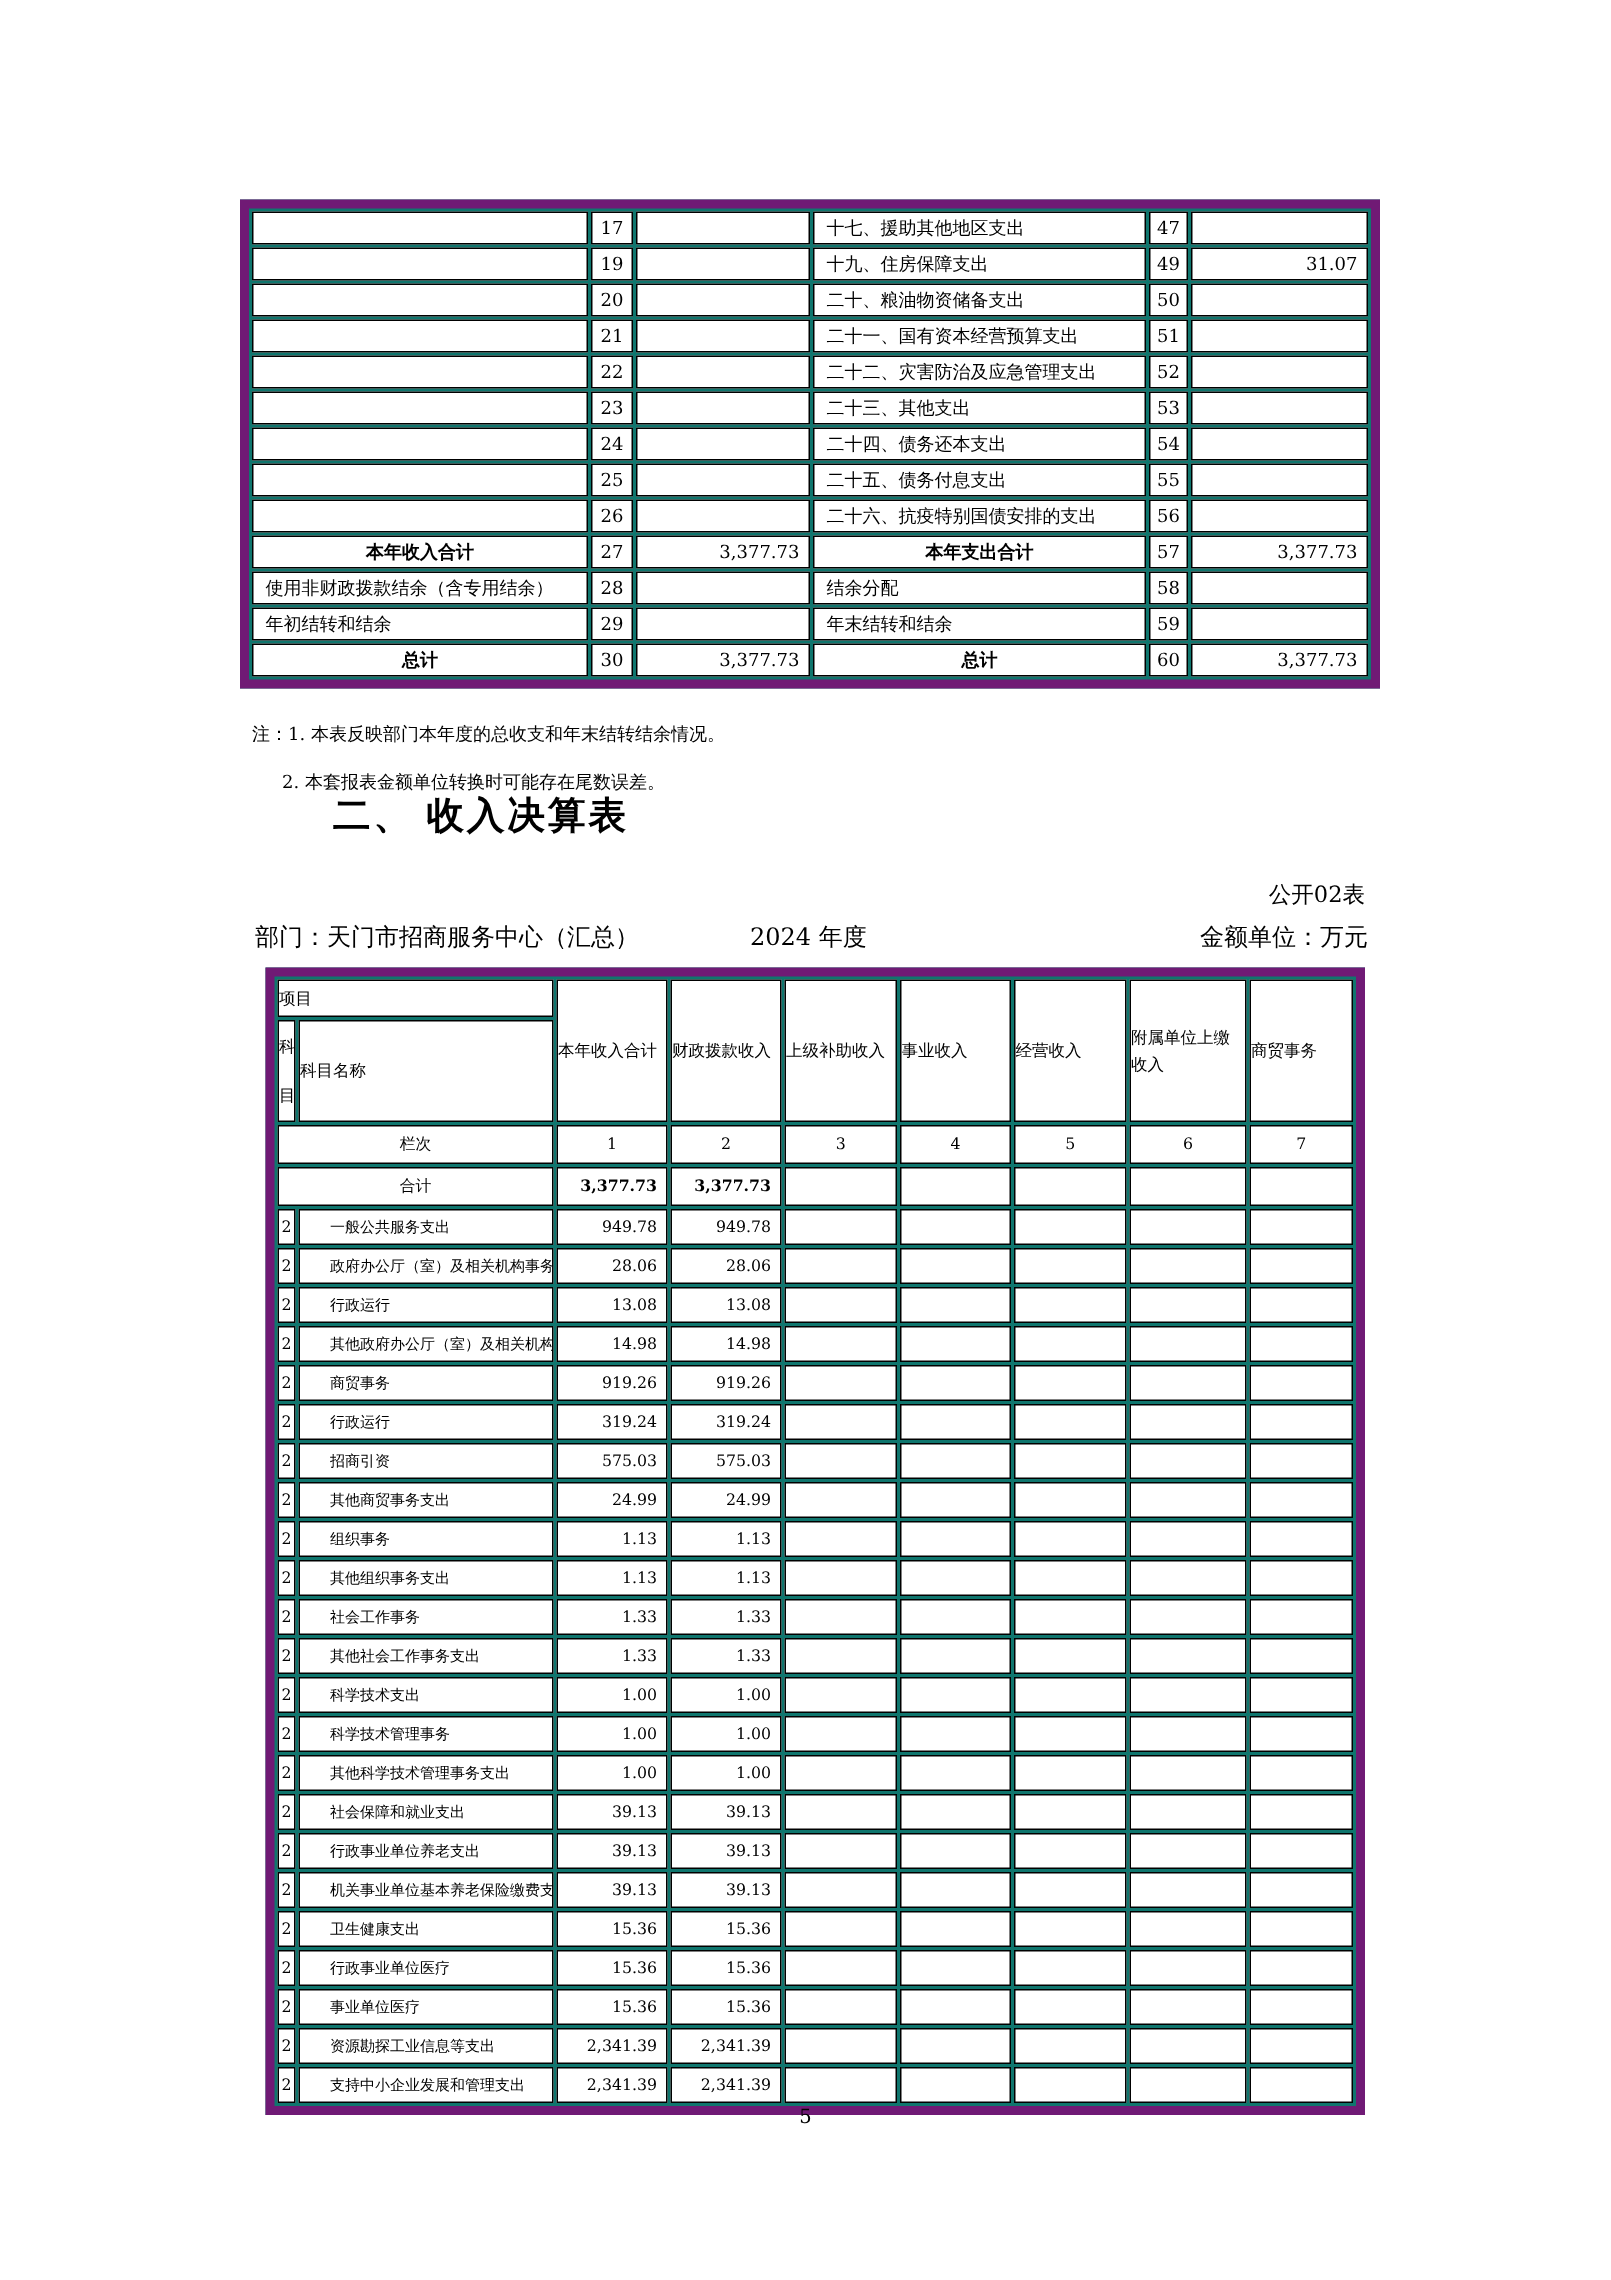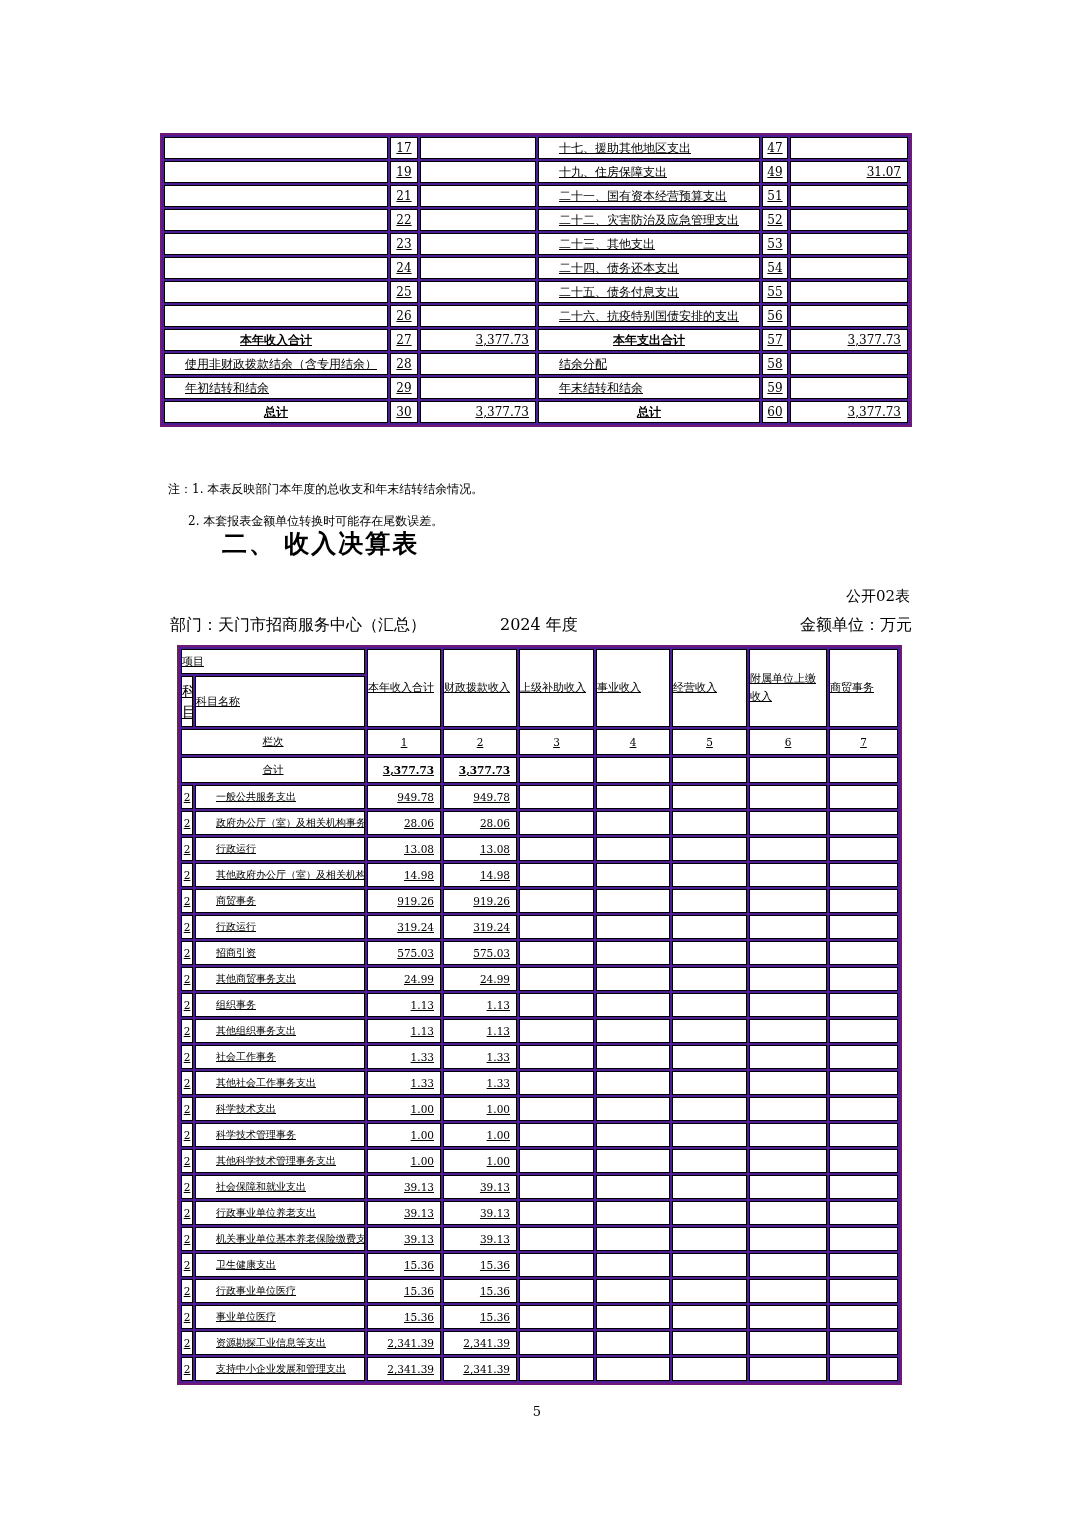--- a/index.html
+++ b/index.html
@@ -2,26 +2,26 @@
 <html><head>
 <meta charset="utf-8">
 <style>
   html,body{margin:0;padding:0}
   body{
     width:1074px;height:1520px;position:relative;background:#ffffff;color:#000;
     font-family:"DejaVu Serif","Liberation Serif",serif;
   }
   table{
     border-collapse:separate;border-spacing:2px;table-layout:fixed;
-    position:absolute;background:#4c1d95;border:2px solid #701a75;text-decoration:underline;
+    position:absolute;background:#0f766e;border:6px solid #701a75;
   }
   td{border:1px solid #000;background:#fff;overflow:hidden;white-space:nowrap;
      vertical-align:middle;font-size:12px;padding:0}
   .ctr{text-align:center}
-  .lbl{text-align:left;padding-left:20px}
+  .lbl{text-align:left;padding-left:8px}
   .num{text-align:right;padding-right:6px}
   .bold{font-weight:bold}
 
   
   #t1{left:160px;top:133px;width:750px}
   #t1 td{height:20px}
 
   
   .note{position:absolute;font-size:12px;white-space:nowrap}
   #note1{left:168px;top:481px}
@@ -38,21 +38,21 @@
   #meta-year{left:500px}
   #meta-unit{right:162px}
 
   
   #t2{left:177px;top:645px;width:723px}
   #t2 td{font-size:10.5px;height:22px}
   #t2 .hc{white-space:normal;line-height:1.6;font-size:11px}
   #t2 .h23{height:23px}
   #t2 .h49{height:49px}
   #t2 .vhdr{white-space:normal;word-break:break-all;text-align:center;
-            line-height:21px;font-size:15px;height:49px}
+            line-height:33px;font-size:11px;height:49px}
   #t2 tr.r24 td{height:24px}
   #t2 .name{padding-left:20px;font-size:10px}
 
   
   .page-num{position:absolute;left:0;right:0;top:1404px;text-align:center;font-size:13px}
 </style>
 </head>
 <body>
 
 <table id="t1">
@@ -73,20 +73,28 @@
         <td class="ctr">47</td>
         <td class="num"></td>
       </tr>
       <tr>
         <td class="lbl"></td>
         <td class="ctr">19</td>
         <td class="num"></td>
         <td class="lbl">十九、住房保障支出</td>
         <td class="ctr">49</td>
         <td class="num">31.07</td>
+      </tr>
+      <tr>
+        <td class="lbl"></td>
+        <td class="ctr">20</td>
+        <td class="num"></td>
+        <td class="lbl">二十、粮油物资储备支出</td>
+        <td class="ctr">50</td>
+        <td class="num"></td>
       </tr>
       <tr>
         <td class="lbl"></td>
         <td class="ctr">21</td>
         <td class="num"></td>
         <td class="lbl">二十一、国有资本经营预算支出</td>
         <td class="ctr">51</td>
         <td class="num"></td>
       </tr>
       <tr>

